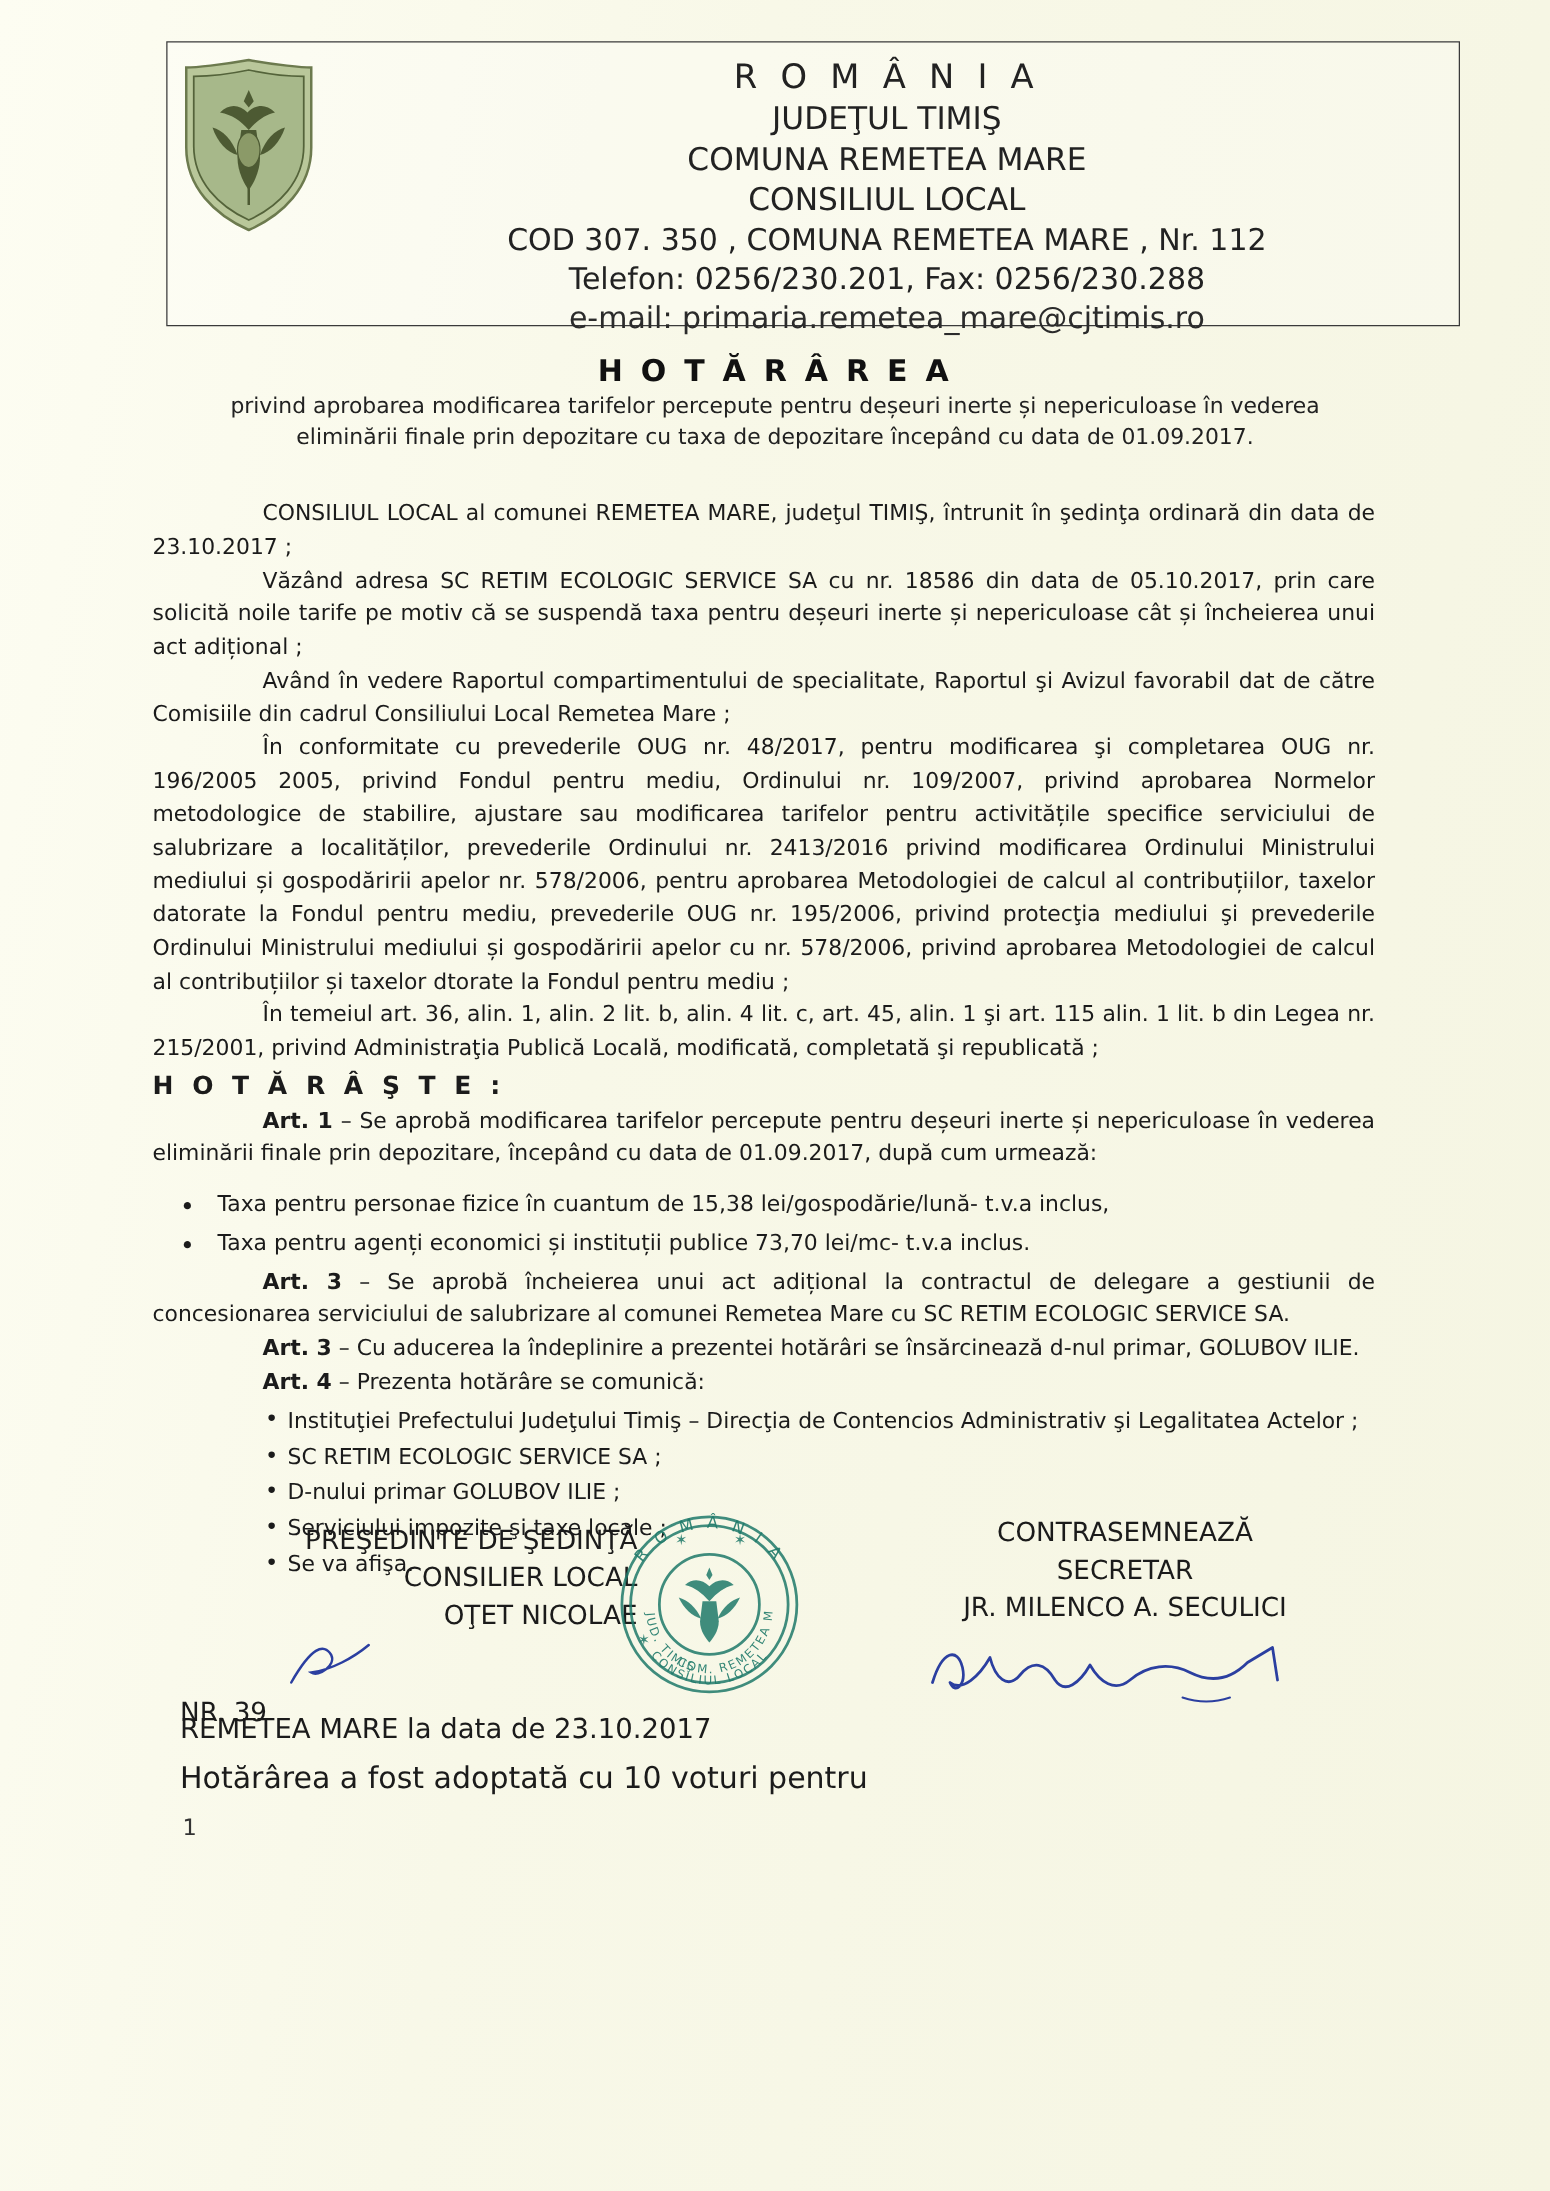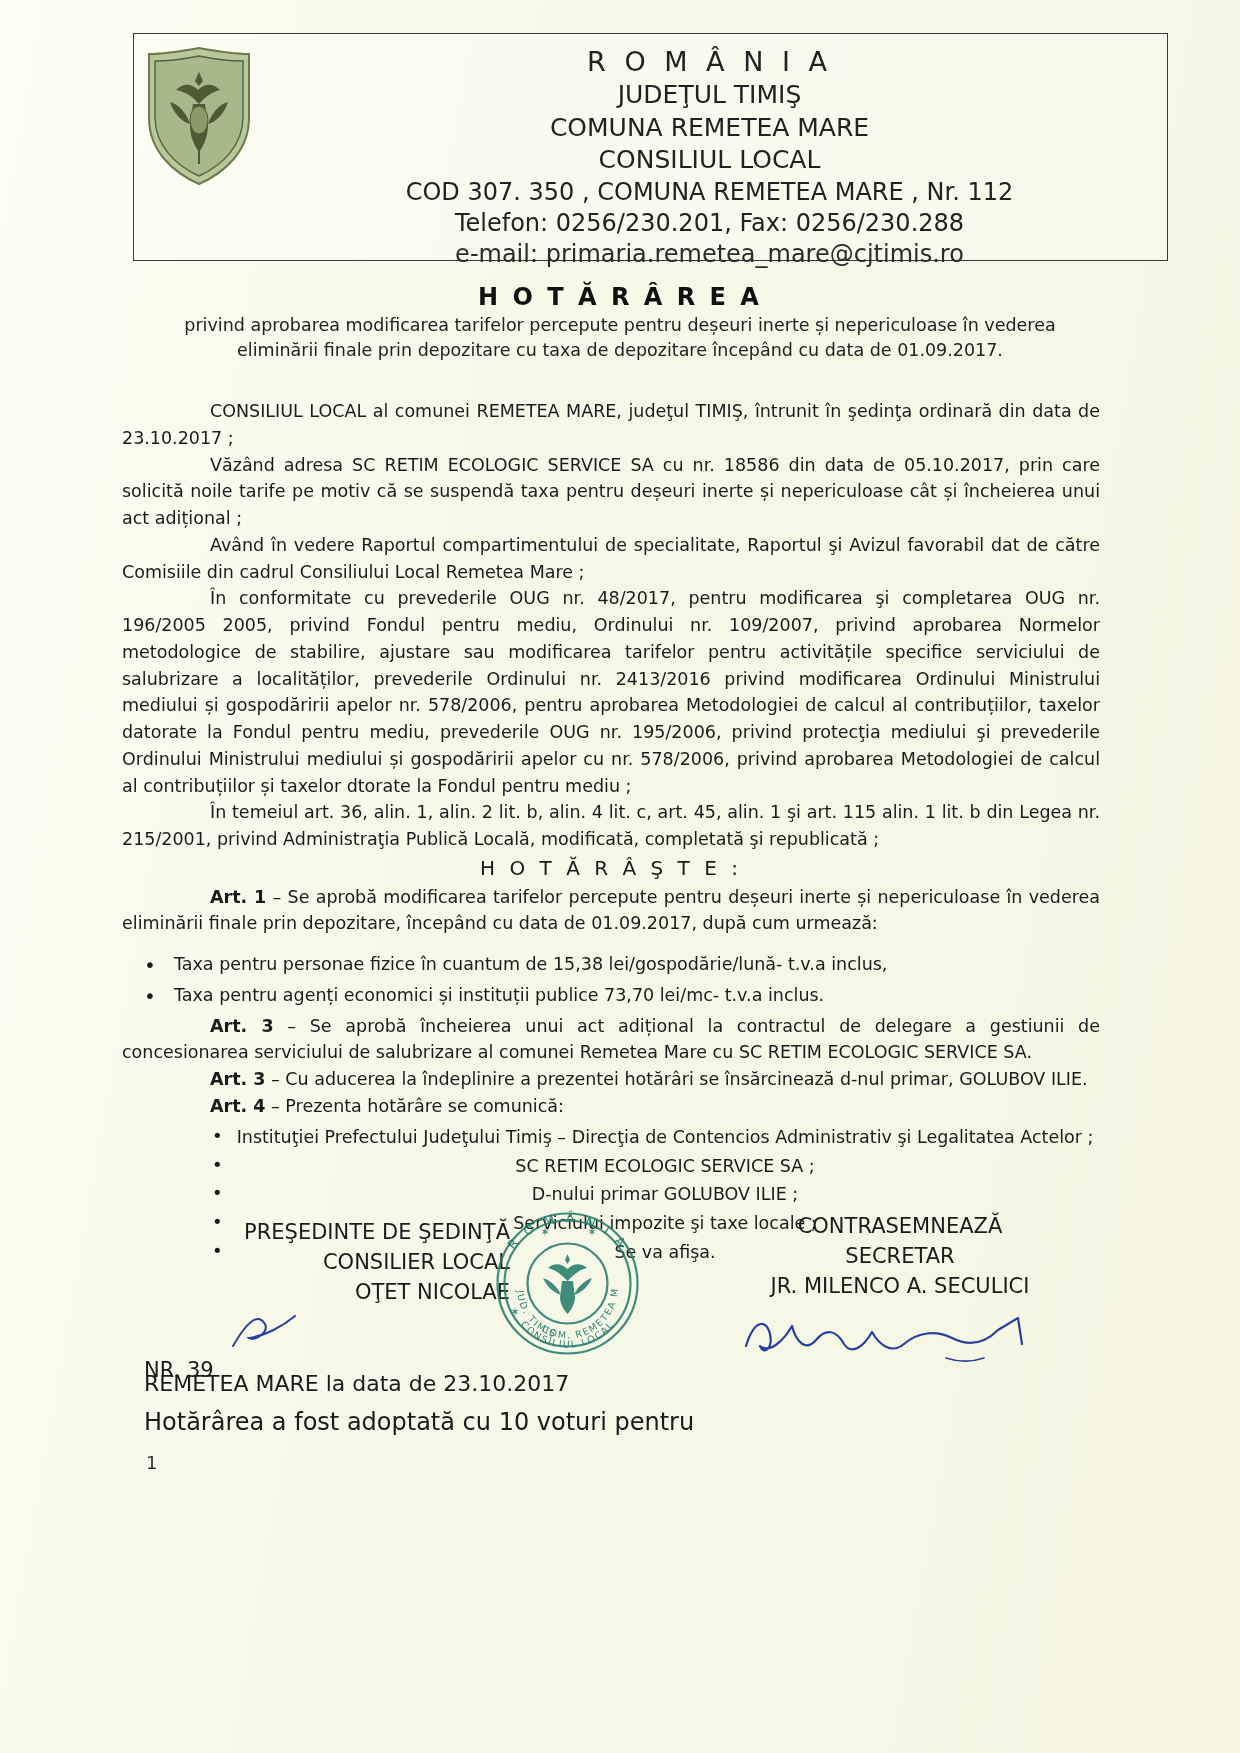--- a/index.html
+++ b/index.html
@@ -94,22 +94,21 @@
     font-size: 17.5px;
     line-height: 1.53;
     text-align: justify;
     color: #1b1b1b;
   }
   .body-text p {
     margin: 0 0 0 0;
     text-indent: 88px;
   }
   .hotaraste {
-    text-align: center;
-    font-weight: normal;
+    font-weight: bold;
     letter-spacing: 4px;
     font-size: 20px;
     margin: 22px 0 20px 0;
     text-indent: 0 !important;
   }
   .art {
     text-indent: 88px;
     margin-top: 18px;
   }
   .art b { font-weight: bold; }
@@ -134,21 +133,21 @@
   }
   ul.subbullets {
     list-style: none;
     margin: 4px 0 0 0;
     padding: 0;
   }
   ul.subbullets li {
     position: relative;
     padding-left: 108px;
     margin-bottom: 2px;
-    text-align: center;
+    text-align: left;
     font-size: 17.5px;
   }
   ul.subbullets li:before {
     content: "•";
     position: absolute;
     left: 90px;
     top: -2px;
     font-size: 18px;
   }
   

